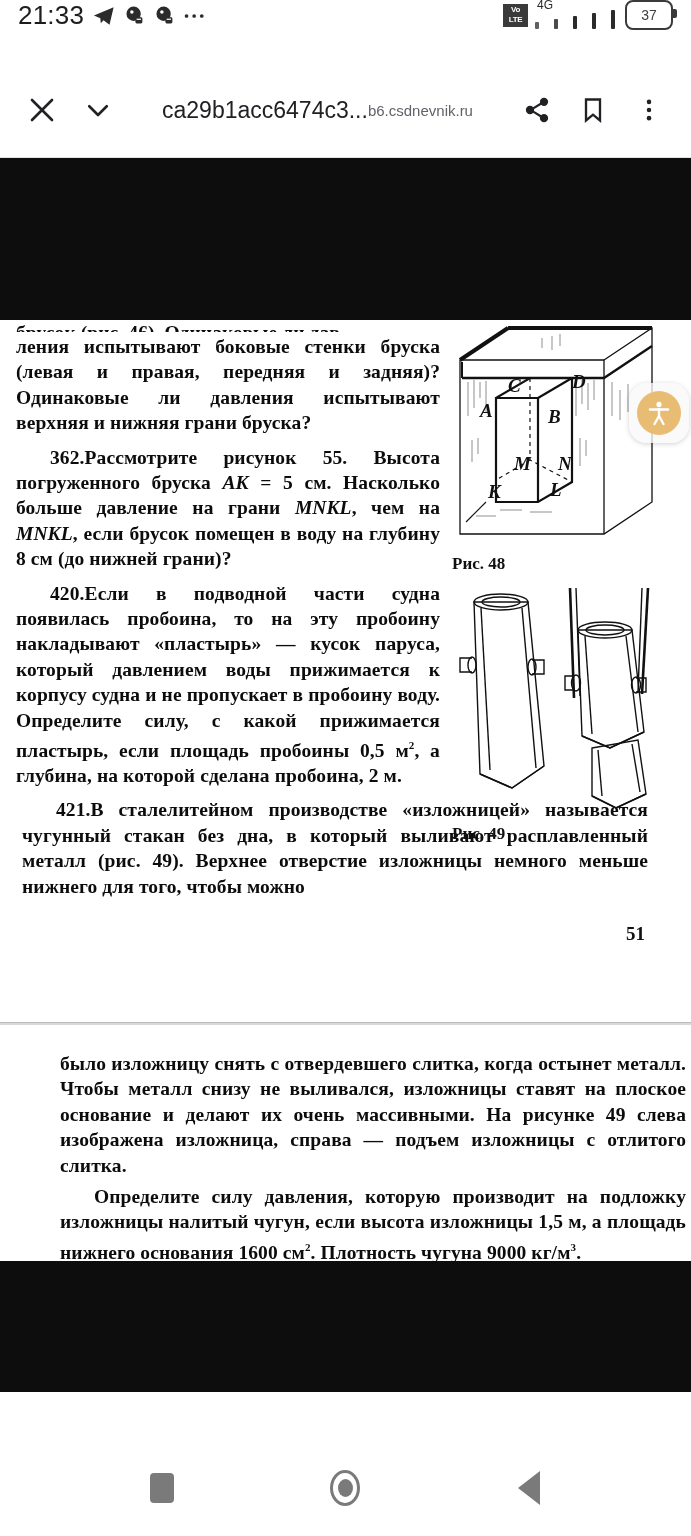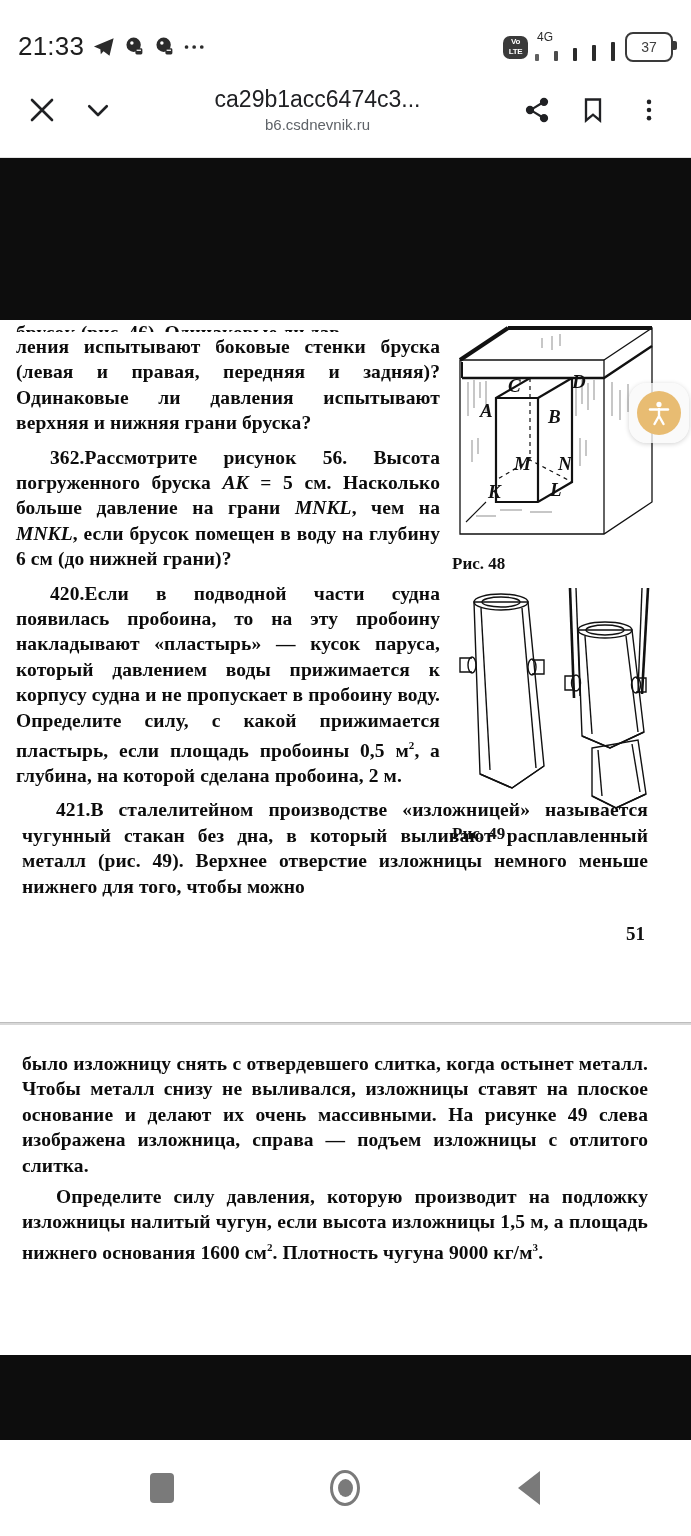--- a/index.html
+++ b/index.html
@@ -7,31 +7,31 @@
     width:691px; height:1536px;
     background:#ffffff;
     font-family:"Liberation Sans", sans-serif;
     overflow:hidden;
   }
   #screen { position:relative; width:691px; height:1536px; background:#fff; }
 
   
   .statusbar {
     position:absolute; left:0; top:0; width:691px; height:62px;
-    background:#fff; display:flex; align-items:flex-end;
+    background:#fff; display:flex; align-items:flex-start;
     padding:0 18px; color:#2b2b2b;
   }
   .sb-left { display:flex; align-items:center; gap:9px; flex:1; }
   .sb-time { font-size:26px; font-weight:400; letter-spacing:0.2px; color:#1d1d1d; }
   .sb-right { display:flex; align-items:center; gap:7px; }
   .tg-icon { width:22px; height:22px; display:block; }
   .msg-icon { width:21px; height:21px; display:block; }
   .dots-icon { width:22px; height:8px; display:block; }
   .volte {
-    width:25px; height:23px; border-radius:7px; background:#3a3a3a;
+    width:25px; height:23px; border-radius:0; background:#3a3a3a;
     color:#fff; font-size:8px; line-height:10px; font-weight:700;
     display:flex; flex-direction:column; align-items:center; justify-content:center;
     letter-spacing:-0.3px;
   }
   .sig-wrap { display:flex; align-items:flex-end; gap:15px; position:relative; padding-top:9px;}
   .sig-4g { position:absolute; top:-3px; left:2px; font-size:12px; font-weight:500; color:#2b2b2b;}
   .bar { width:4px; background:#2b2b2b; border-radius:1px; }
   .batt {
     width:48px; height:30px; border:2px solid #3a3a3a; border-radius:8px;
     display:flex; align-items:center; justify-content:center;
@@ -43,21 +43,21 @@
   }
 
   
   .toolbar {
     position:absolute; left:0; top:62px; width:691px; height:96px;
     background:#fff; display:flex; align-items:center; padding:0 14px;
     border-bottom:1px solid #e3e3e3;
   }
   .tb-btn { width:56px; height:56px; display:flex; align-items:center; justify-content:center; flex:none; }
   .tb-title-wrap {
-    flex:1; display:flex; flex-direction:column; align-items:center;
+    flex:1; display:flex; flex-direction:row; align-items:center;
     justify-content:center; overflow:hidden; padding:0 6px;
   }
   .tb-title { font-size:23px; color:#202124; line-height:28px; white-space:nowrap; }
   .tb-url { font-size:15px; color:#5f6368; line-height:20px; white-space:nowrap; margin-top:2px; }
 
   
   .content { position:absolute; left:0; top:158px; width:691px; height:1282px; background:#fff; overflow:hidden; }
   .blackband { background:#0d0d0d; width:691px; }
   .band-top { height:162px; }
   .band-bottom { height:131px; }
@@ -309,37 +309,37 @@
 
       <div class="txtcol col-narrow clip-top" style="padding-top:0;">
         <span>брусок (рис. 46). Одинаковые ли дав-</span>
       </div>
 
       <div class="txtcol col-narrow" style="padding-top:2px;">
         <span>ления испытывают боковые стенки бруска (левая и правая, передняя и задняя)? Одинаковые ли давления испытывают верхняя и нижняя грани бруска?</span>
       </div>
 
       <div class="txtcol col-narrow p-indent" style="padding-top:9px;">
-        <span class="num">362.</span><span>Рассмотрите рисунок 56. Вы­сота погруженного бруска </span><span class="ital">AK</span><span> = 5 см. Насколько больше давление на грани </span><span class="ital">MNKL</span><span>, чем на </span><span class="ital">MNKL</span><span>, если брусок по­мещен в воду на глубину 6 см (до нижней грани)?</span>
+        <span class="num">362.</span><span>Рассмотрите рисунок 55. Вы­сота погруженного бруска </span><span class="ital">AK</span><span> = 5 см. Насколько больше давление на грани </span><span class="ital">MNKL</span><span>, чем на </span><span class="ital">MNKL</span><span>, если брусок по­мещен в воду на глубину 8 см (до нижней грани)?</span>
       </div>
 
       <div class="txtcol col-narrow p-indent" style="padding-top:9px;">
         <span class="num">420.</span><span>Если в подводной части судна появилась пробоина, то на эту пробоину накладывают «пластырь» — кусок па­руса, который давлением воды прижи­мается к корпусу судна и не пропускает в пробоину воду. Определите силу, с какой прижимается пластырь, если площадь пробоины 0,5 м</span><sup style="font-size:11px;">2</sup><span>, а глубина, на которой сделана пробоина, 2 м.</span>
       </div>
 
       <div class="txtcol col-wide p-indent" style="padding-top:9px;">
         <span class="num">421.</span><span>В сталелитейном производстве «изложницей» на­зывается чугунный стакан без дна, в который выливают расплавленный металл (рис. 49). Верхнее отверстие из­ложницы немного меньше нижнего для того, чтобы можно</span>
       </div>
 
       <div class="page-no" style="padding-top:24px;">51</div>
     </div>
 
     <div class="page-divider"></div>
 
-    <div class="page-sheet" style="height:330px; padding-top:26px;">
+    <div class="page-sheet" style="height:236px; padding-top:26px;padding-left:38px;">
       <div class="txtcol col-wide">
         <span>было изложницу снять с отвердевшего слитка, когда осты­нет металл. Чтобы металл снизу не выливался, изложницы ставят на плоское основание и делают их очень массивны­ми. На рисунке 49 слева изображена изложница, справа — подъем изложницы с отлитого слитка.</span>
       </div>
       <div class="txtcol col-wide p-indent" style="padding-top:6px;">
         <span>Определите силу давления, которую производит на под­ложку изложницы налитый чугун, если высота изложни­цы 1,5 м, а площадь нижнего основания 1600 см</span><sup style="font-size:11px;">2</sup><span>. Плот­ность чугуна 9000 кг/м</span><sup style="font-size:11px;">3</sup><span>.</span>
       </div>
     </div>
 
     <div class="blackband band-bottom"></div>
   </div>

